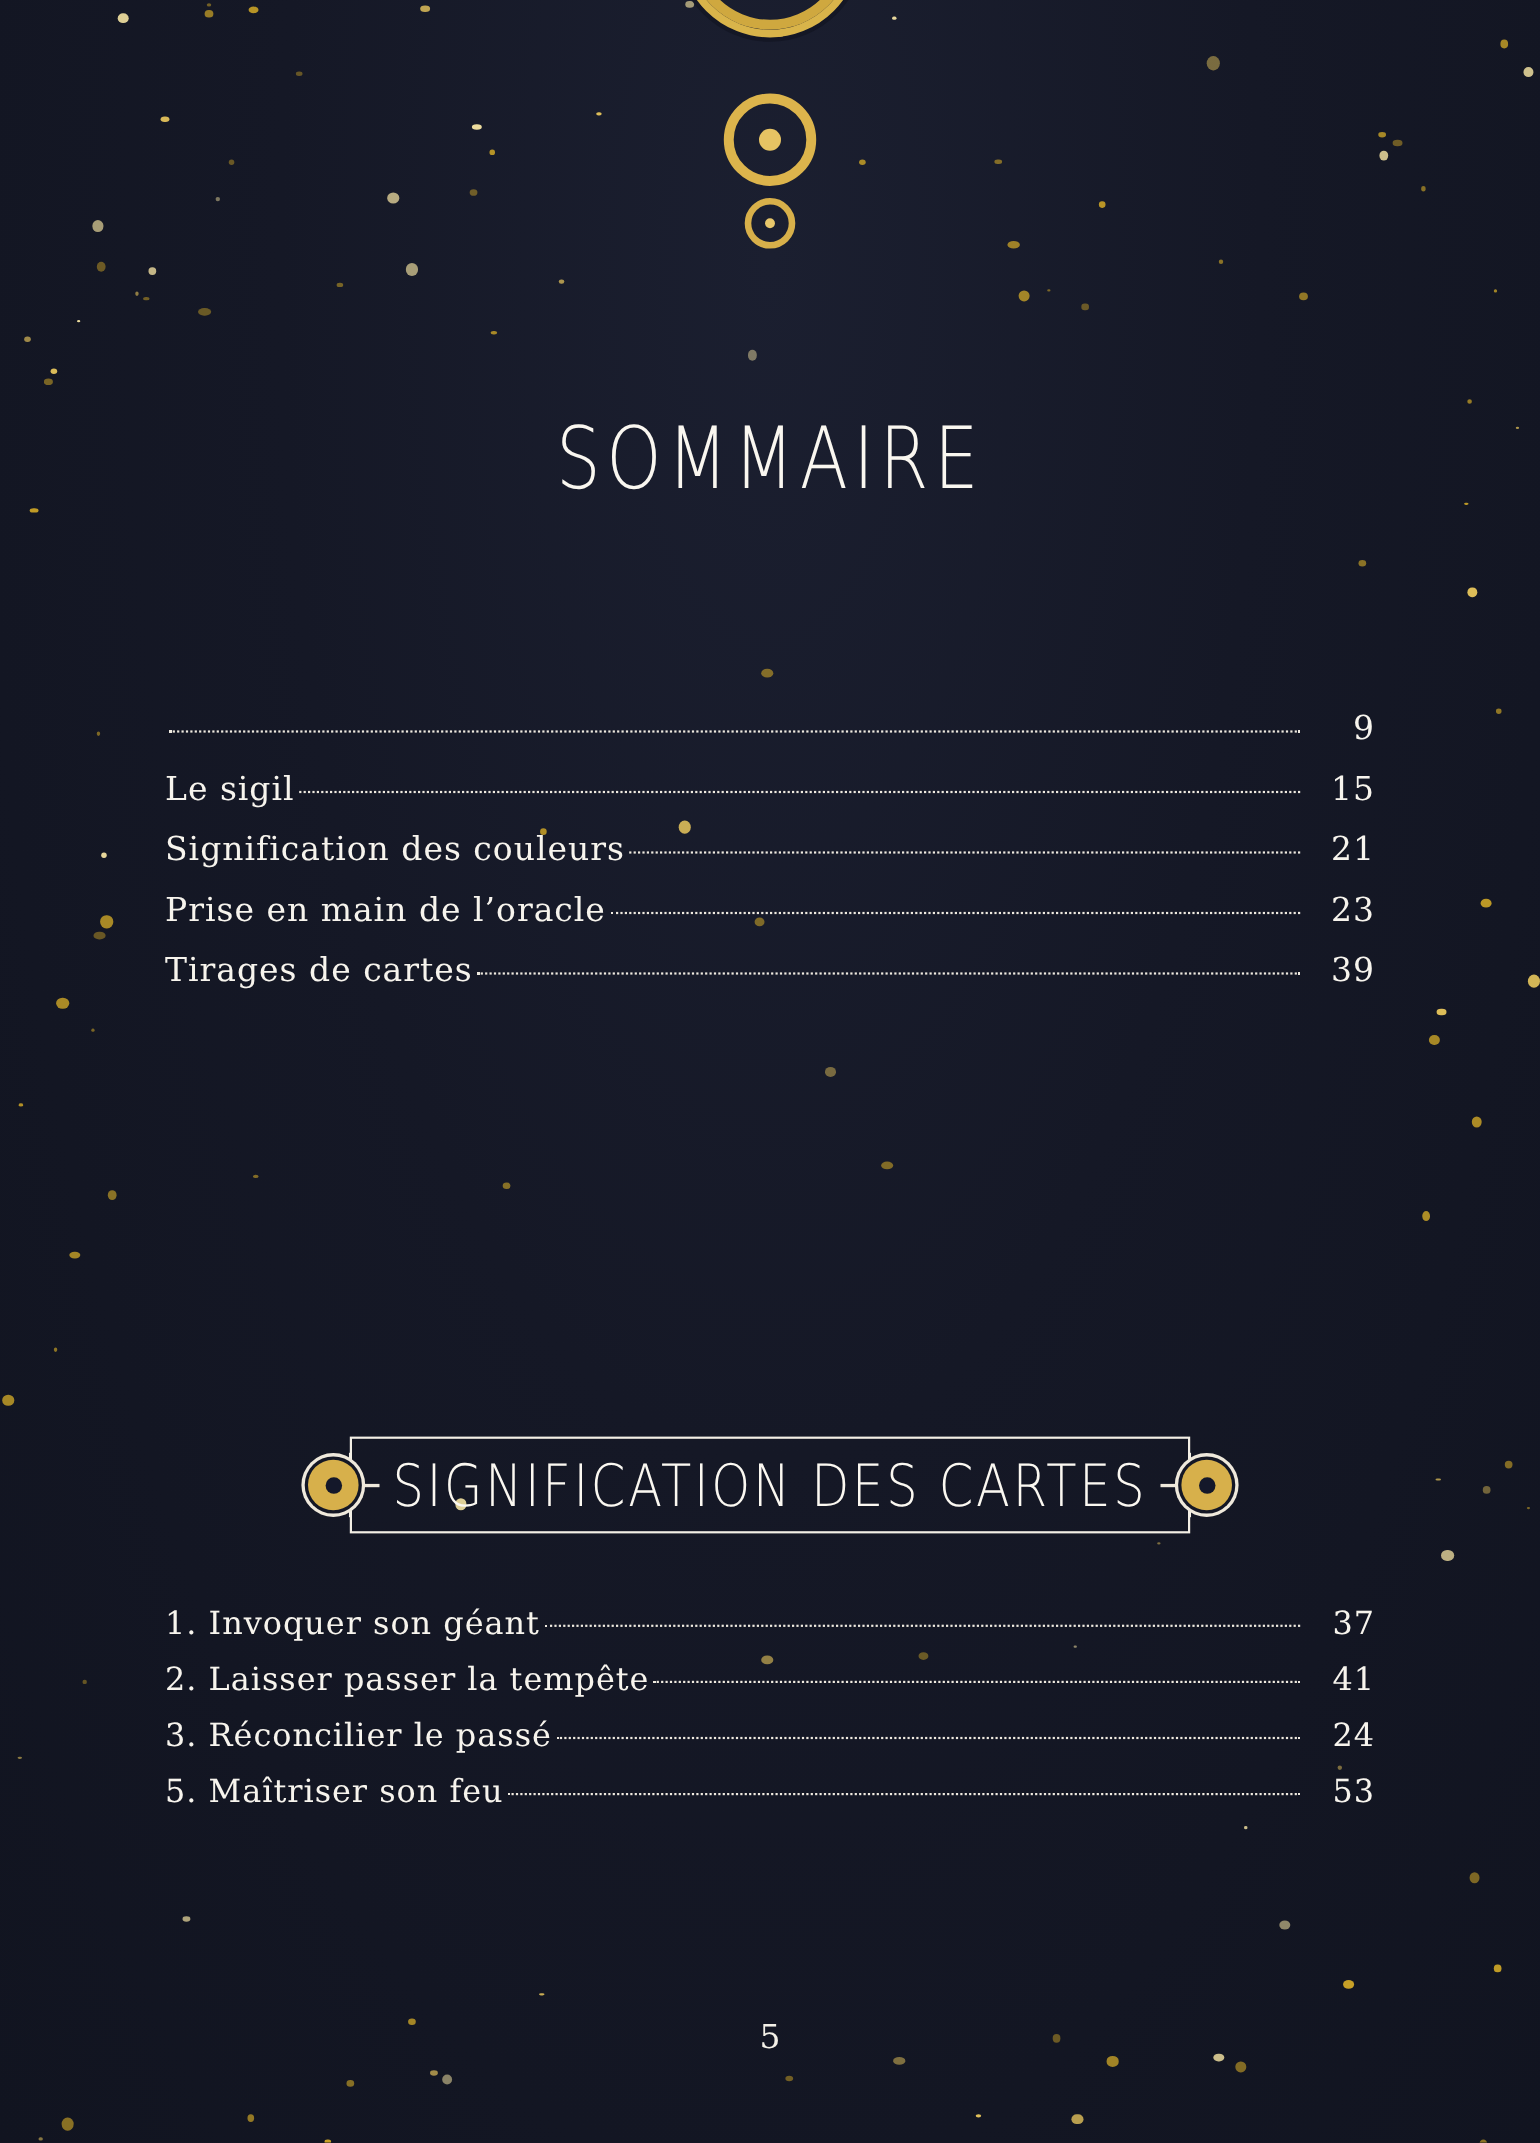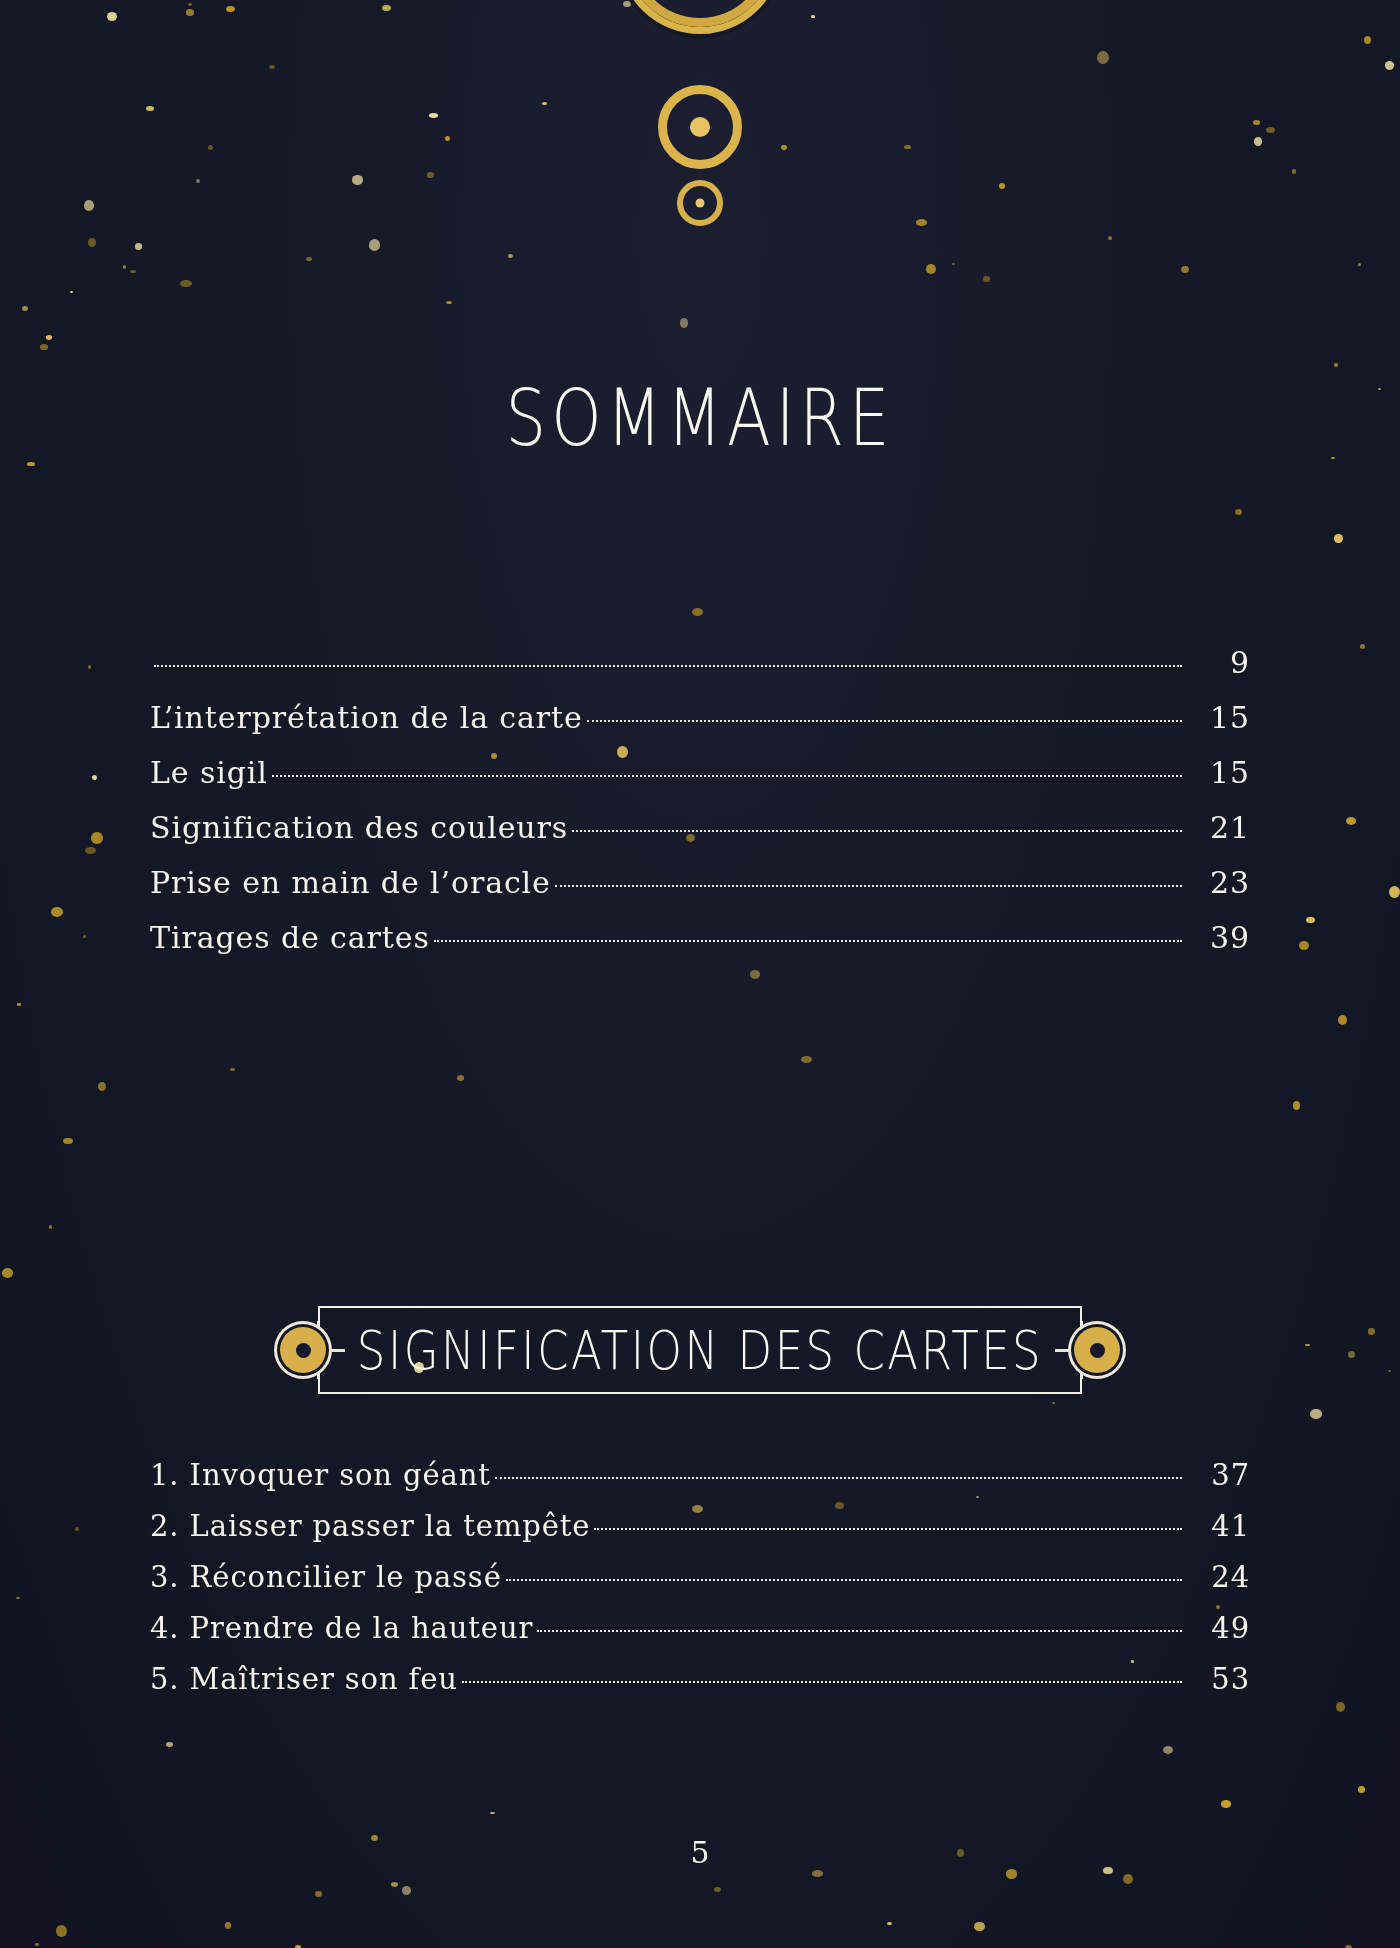--- a/index.html
+++ b/index.html
@@ -356,25 +356,20 @@
   </div>
 
   <h1 id="sommaire-title">SOMMAIRE</h1>
 
   <div class="toc" id="toc-main">
       <div class="toc-row">
         <span class="toc-dots"></span>
         <span class="toc-page">9</span>
       </div>
       <div class="toc-row">
-        <span class="toc-label">L’interprétation de la carte</span>
-        <span class="toc-dots"></span>
-        <span class="toc-page">15</span>
-      </div>
-      <div class="toc-row">
         <span class="toc-label">Le sigil</span>
         <span class="toc-dots"></span>
         <span class="toc-page">15</span>
       </div>
       <div class="toc-row">
         <span class="toc-label">Signification des couleurs</span>
         <span class="toc-dots"></span>
         <span class="toc-page">21</span>
       </div>
       <div class="toc-row">
@@ -410,25 +405,20 @@
         <span class="toc-label">2. Laisser passer la tempête</span>
         <span class="toc-dots"></span>
         <span class="toc-page">41</span>
       </div>
       <div class="toc-row toc-cards-row">
         <span class="toc-label">3. Réconcilier le passé</span>
         <span class="toc-dots"></span>
         <span class="toc-page">24</span>
       </div>
       <div class="toc-row toc-cards-row">
-        <span class="toc-label">4. Prendre de la hauteur</span>
-        <span class="toc-dots"></span>
-        <span class="toc-page">49</span>
-      </div>
-      <div class="toc-row toc-cards-row">
         <span class="toc-label">5. Maîtriser son feu</span>
         <span class="toc-dots"></span>
         <span class="toc-page">53</span>
       </div>
     </div>
 
   <div id="page-number">5</div>
 </div>
 
 </body></html>

